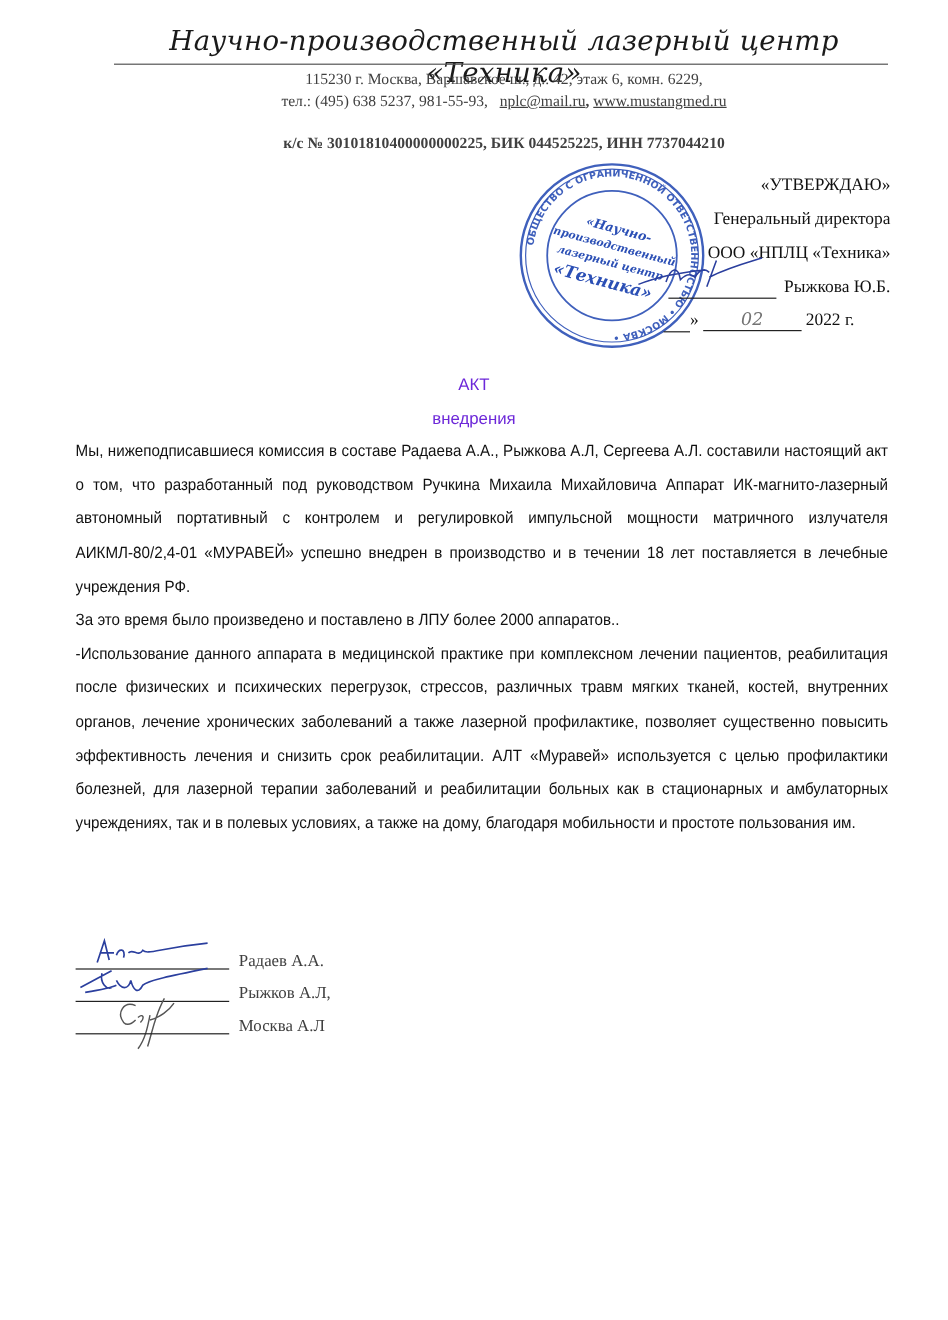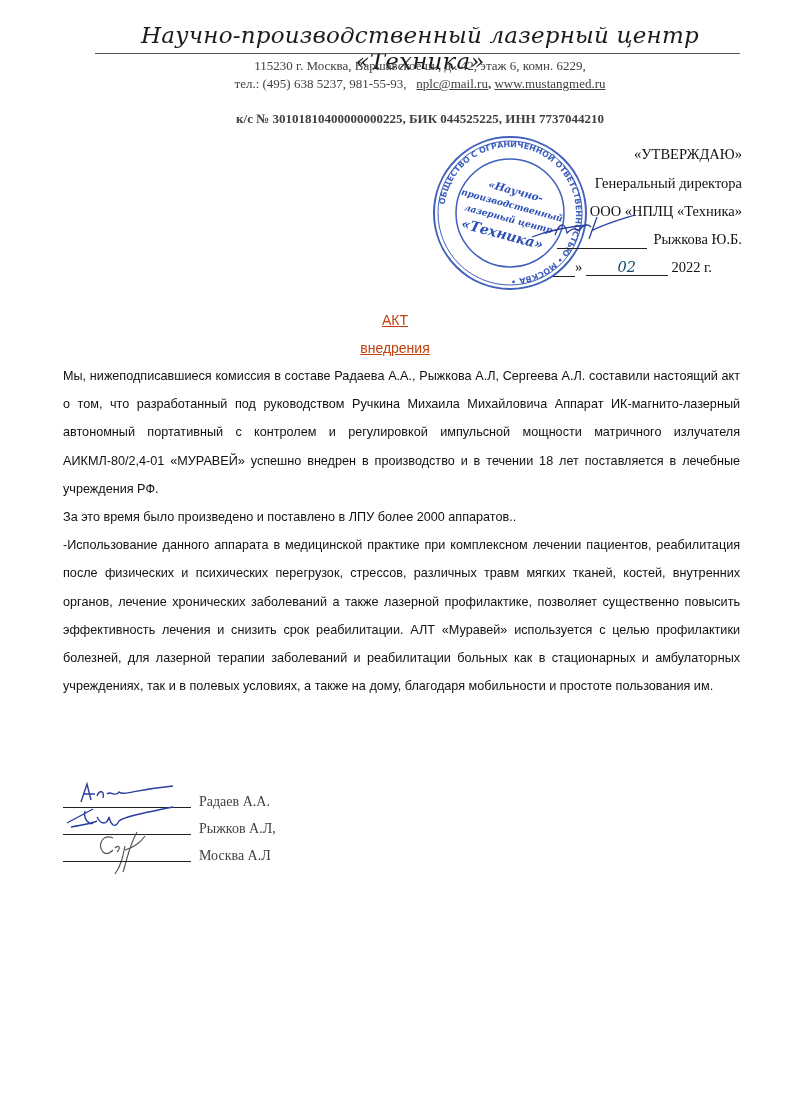--- a/index.html
+++ b/index.html
@@ -19,21 +19,21 @@
     .lh-line .u { text-decoration: underline; font-weight: normal; }
     .lh-line b { font-weight: bold; }
 
     
     .approve { position: absolute; right: 48px; font-family: "Liberation Serif", serif; font-size: 14.5px; color: #111; text-align: right; }
 
     
     .stamp { position: absolute; left: 430px; top: 128px; width: 160px; height: 170px; }
 
     
-    .doc-title { position: absolute; left: 0; width: 790px; text-align: center; font-family: "Liberation Sans", sans-serif; font-size: 14px; color: #c2410c; text-decoration: underline; }
+    .doc-title { position: absolute; left: 0; width: 790px; text-align: center; font-family: "Liberation Sans", sans-serif; font-size: 14px; color: #6d28d9; }
 
     
     .body-text {
       position: absolute; left: 63px; width: 677px;
       font-family: "Liberation Sans", sans-serif; font-size: 13.6px; line-height: 28.2px; color: #111;
       text-align: justify; transform: scaleX(0.93); transform-origin: left top;
     }
     .body-text p { margin: 0; }
 
     
@@ -83,21 +83,21 @@
   <div class="approve" style="top:203px;">ООО «НПЛЦ «Техника»</div>
   <div class="approve" style="top:231px;">
     <span style="display:inline-block;width:90px;border-bottom:1px solid #222;margin-right:6px;position:relative;">
       <svg width="110" height="30" style="position:absolute;left:-30px;top:-18px;">
         <path d="M5,24 C20,18 40,14 60,12 M28,22 C32,10 38,8 40,20 C44,16 48,14 52,18 C56,12 60,10 64,14 M70,4 L62,26 M64,18 C80,10 95,6 108,2" stroke="#2b3f9e" stroke-width="1.3" fill="none"></path>
       </svg>&nbsp;
     </span><span>Рыжкова Ю.Б.</span>
   </div>
   <div class="approve" style="top:259px;right:78px;">
     <span style="display:inline-block;width:22px;border-bottom:1px solid #222;">&nbsp;</span><span>»</span>
-    <span style="display:inline-block;width:82px;border-bottom:1px solid #222;text-align:center;color:#0c4a6e;font-style:italic;font-family:'DejaVu Serif',serif;">02</span>
+    <span style="display:inline-block;width:82px;border-bottom:1px solid #222;text-align:center;color:#737373;font-style:italic;font-family:'DejaVu Serif',serif;">02</span>
     <span>2022 г.</span>
   </div>
 
   <div class="doc-title" style="top:312px;">АКТ</div>
   <div class="doc-title" style="top:340px;">внедрения</div>
 
   <div class="body-text" style="top:362px;width:728px;">
     <p>Мы, нижеподписавшиеся комиссия в составе Радаева А.А., Рыжкова А.Л, Сергеева А.Л. составили настоящий акт о том, что разработанный под руководством Ручкина Михаила Михайловича Аппарат ИК-магнито-лазерный автономный портативный с контролем и регулировкой импульсной мощности матричного излучателя АИКМЛ-80/2,4-01 «МУРАВЕЙ» успешно внедрен в производство и в течении  18 лет поставляется в лечебные учреждения РФ.</p>
     <p>За это время было произведено и поставлено в ЛПУ более  2000 аппаратов..</p>
     <p>-Использование данного аппарата в медицинской практике при комплексном лечении пациентов, реабилитация после физических и психических перегрузок, стрессов, различных травм мягких тканей, костей, внутренних органов, лечение хронических заболеваний а также лазерной профилактике, позволяет существенно повысить эффективность лечения и снизить срок реабилитации. АЛТ «Муравей»  используется с целью профилактики болезней, для лазерной терапии заболеваний и реабилитации больных как в стационарных и амбулаторных учреждениях, так и в полевых условиях, а также на дому, благодаря мобильности и простоте пользования им.</p>

